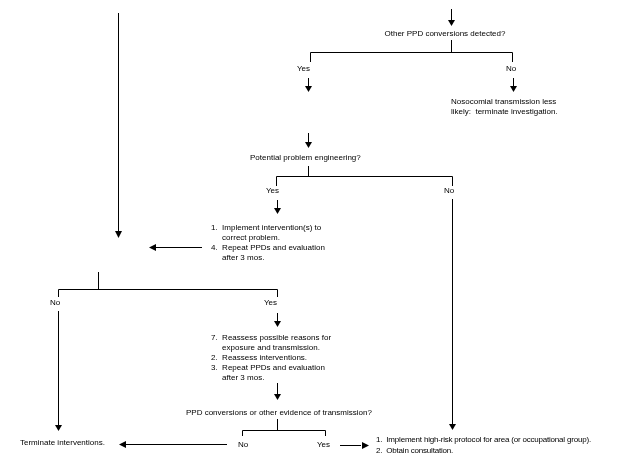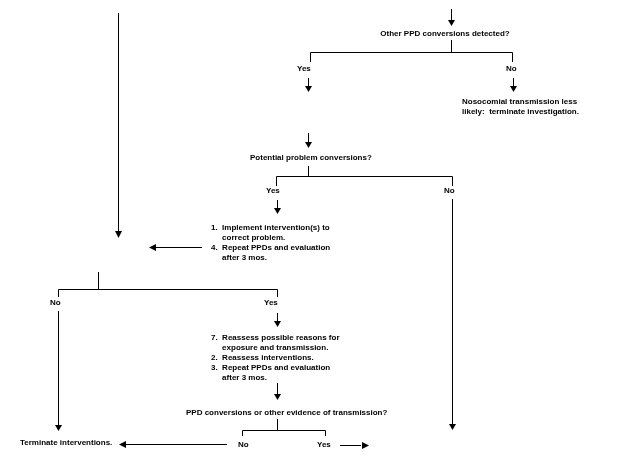--- a/index.html
+++ b/index.html
@@ -11,21 +11,20 @@
     font-family:"Liberation Sans", sans-serif;
     overflow:hidden;
   }
   .stage svg{position:absolute;left:0;top:0;}
   .t{
     position:absolute;
     font-size:8px;
     line-height:10px;
     white-space:pre;
     color:#000;
-    font-weight:bold;
   }
   .c{text-align:center;}
   .tight{letter-spacing:-0.2px;line-height:11px;}
 </style>
 </head>
 <body>
 
 <div class="stage">
 
   <svg width="625" height="465" viewBox="0 0 625 465">
@@ -65,24 +64,24 @@
     </g>
   </svg>
 
   <div class="t c" style="left:375px;top:29px;width:140px">Other PPD conversions detected?</div>
 
   <div class="t" style="left:297px;top:64px">Yes</div>
 
   <div class="t" style="left:506px;top:64px">No</div>
 
 
-  <div class="t" style="left:462px;top:97px">Nosocomial transmission less
+  <div class="t" style="left:451px;top:97px">Nosocomial transmission less
 likely:  terminate investigation.</div>
 
-  <div class="t" style="left:250px;top:153px">Potential problem conversions?</div>
+  <div class="t" style="left:250px;top:153px">Potential problem engineering?</div>
 
   <div class="t" style="left:266px;top:186px">Yes</div>
 
   <div class="t" style="left:444px;top:186px">No</div>
 
   <div class="t" style="left:211px;top:223px">1.  Implement intervention(s) to
      correct problem.
 4.  Repeat PPDs and evaluation
      after 3 mos.</div>
 
@@ -98,14 +97,16 @@
      after 3 mos.</div>
 
   <div class="t" style="left:186px;top:408px">PPD conversions or other evidence of transmission?</div>
 
   <div class="t" style="left:238px;top:440px">No</div>
 
   <div class="t" style="left:317px;top:440px">Yes</div>
 
   <div class="t" style="left:20px;top:438px">Terminate interventions.</div>
 
+  <div class="t tight" style="left:376px;top:434px">1.  Implement high-risk protocol for area (or occupational group).
+2.  Obtain consultation.</div>
 
 </div>
 
 </body></html>

